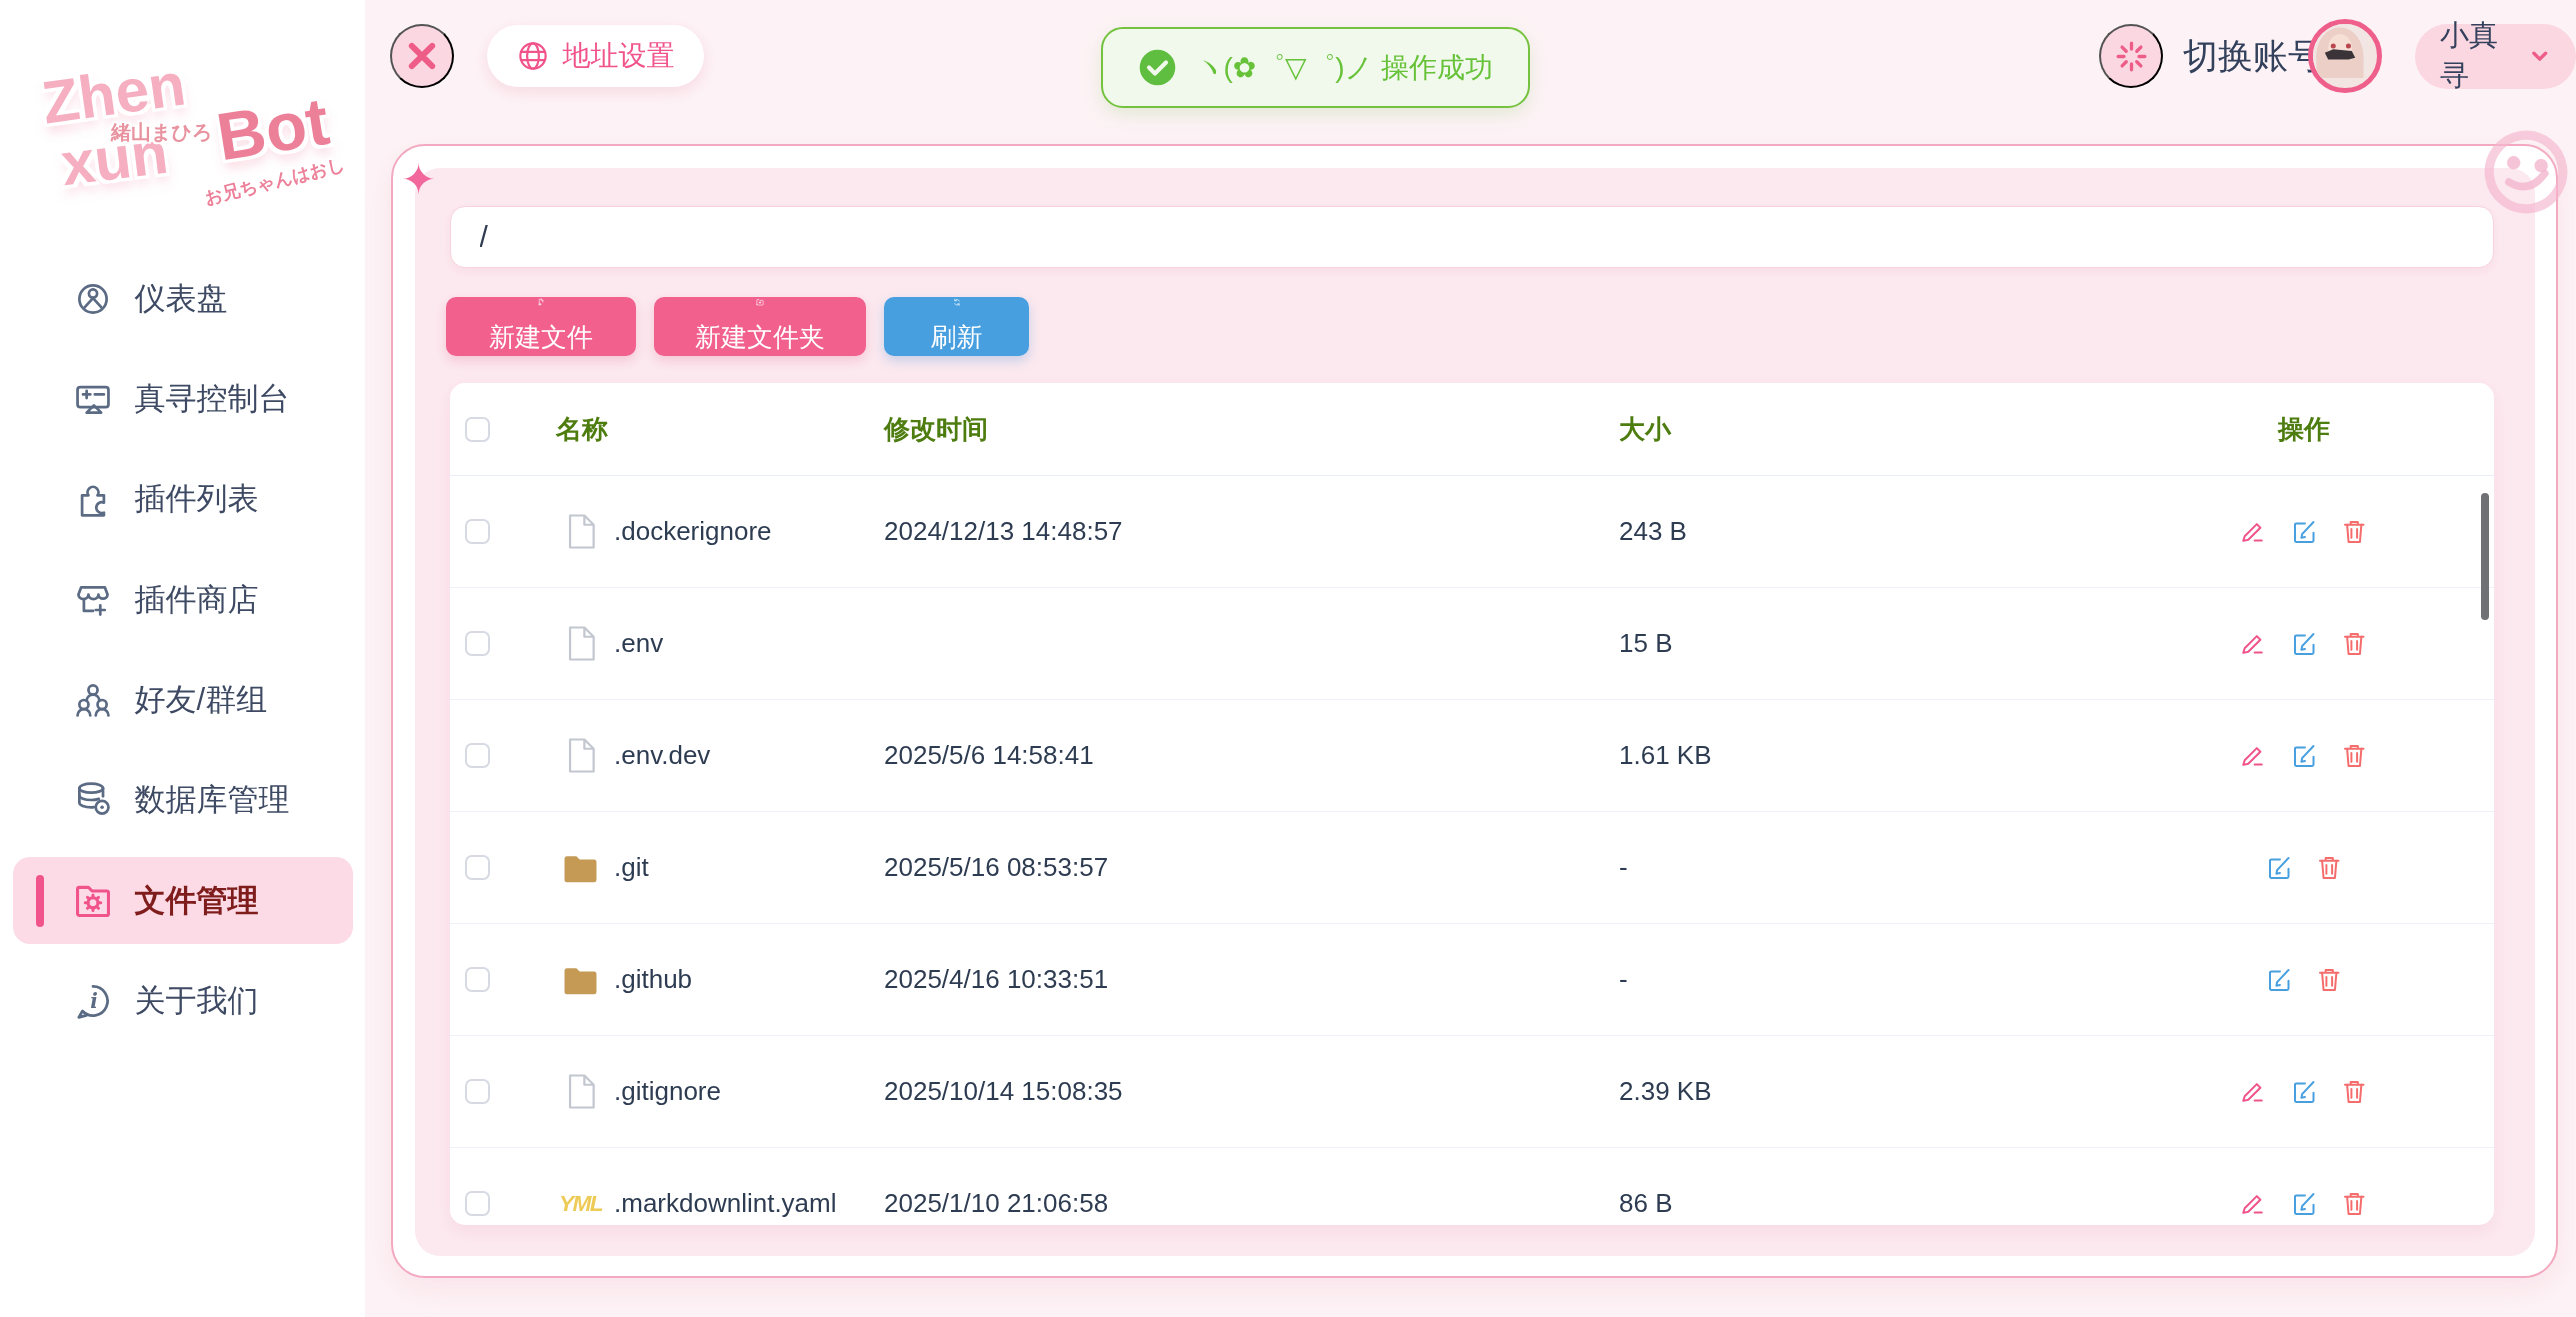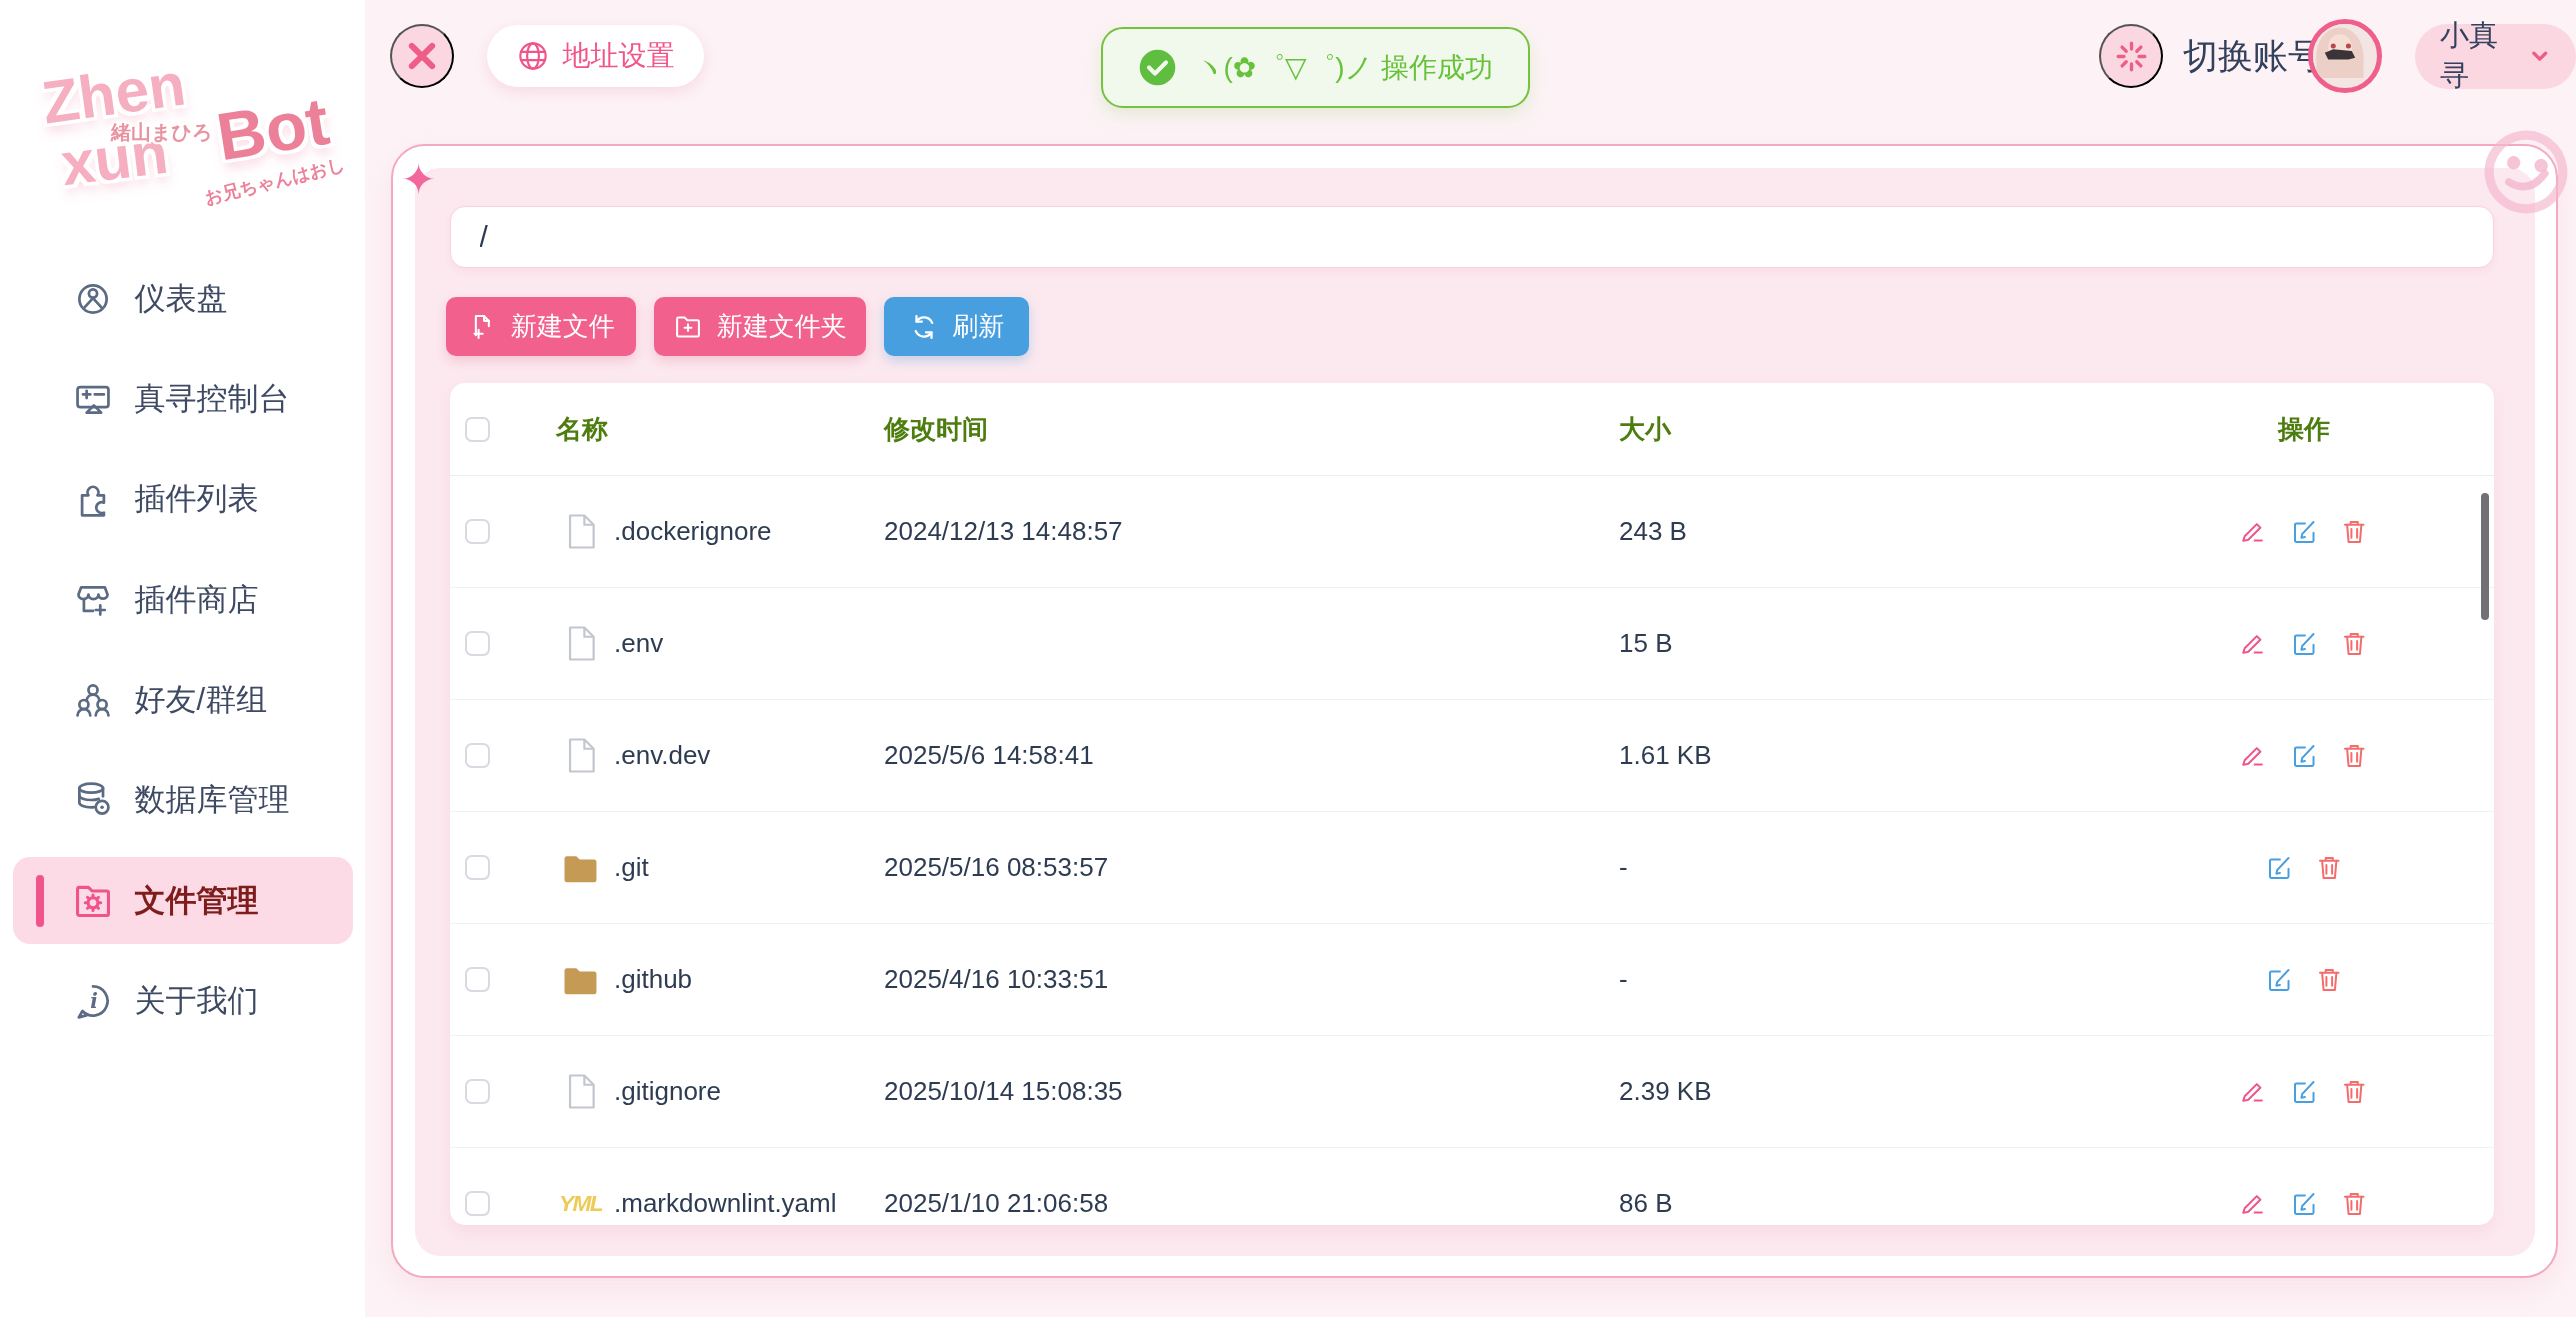--- a/index.html
+++ b/index.html
@@ -53,21 +53,21 @@
   .card{position:absolute;left:391px;top:144px;width:2167px;height:1134px;background:#ffffff;
     border:2.5px solid #f3a9c0;border-radius:34px;box-sizing:border-box;box-shadow:0 11.7px 28.5px rgba(235,160,185,.18);}
   .panel{position:absolute;left:415px;top:168px;width:2120px;height:1088px;background:#fce9ef;border-radius:25px;}
   .sparkle{position:absolute;left:401px;top:159px;font-size:42px;color:#f2679c;line-height:1;}
   .smiley{position:absolute;left:2480px;top:126px;width:92px;height:92px;pointer-events:none;}
   .path-input{position:absolute;left:450px;top:206px;width:2044px;height:62px;box-sizing:border-box;
     background:#fff;border:1.7px solid #f7d3dd;border-radius:15px;font-size:30px;color:#2f3b50;
     padding:0 0 0 28.5px;outline:none;font-family:inherit;box-shadow:0 3.4px 8.4px rgba(240,170,195,.18);}
   .tbtn{position:absolute;top:297px;height:59px;border:none;border-radius:10px;color:#fff;
     font-size:26px;font-family:inherit;display:flex;align-items:center;justify-content:center;gap:13.4px;cursor:pointer;
-    box-shadow:0 5px 11.7px rgba(230,120,160,.30);}
+    box-shadow:0 5px 11.7px rgba(230,120,160,.30);flex-direction:column;}
   .btn-pink{background:#f2608e;}
   .btn-blue{background:#479fe0;box-shadow:0 5px 11.7px rgba(100,160,220,.35);}
   #btn-new-file{left:446px;width:190px;}
   #btn-new-folder{left:654px;width:212px;}
   #btn-refresh{left:884px;width:145px;}
   
   .ftable{position:absolute;left:450px;top:383px;width:2044px;height:842px;background:#fff;border-radius:15px;
     overflow:hidden;box-shadow:0 6.7px 15px rgba(235,170,195,.22);}
   .thead{position:relative;height:92px;border-bottom:1.7px solid #e9edf5;}
   .frow{position:relative;height:111px;border-bottom:1.7px solid #eef1f7;}

